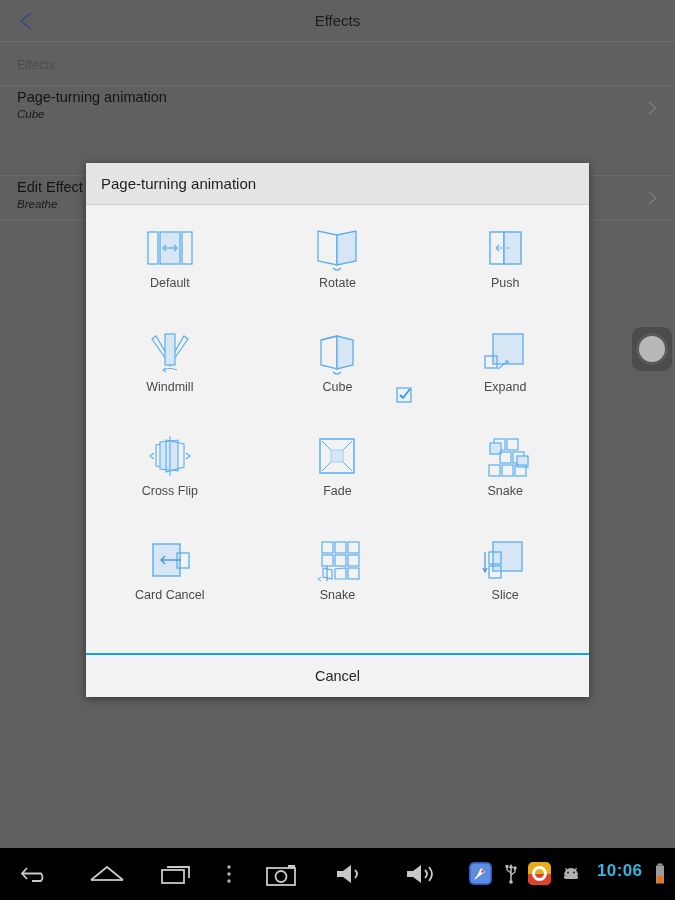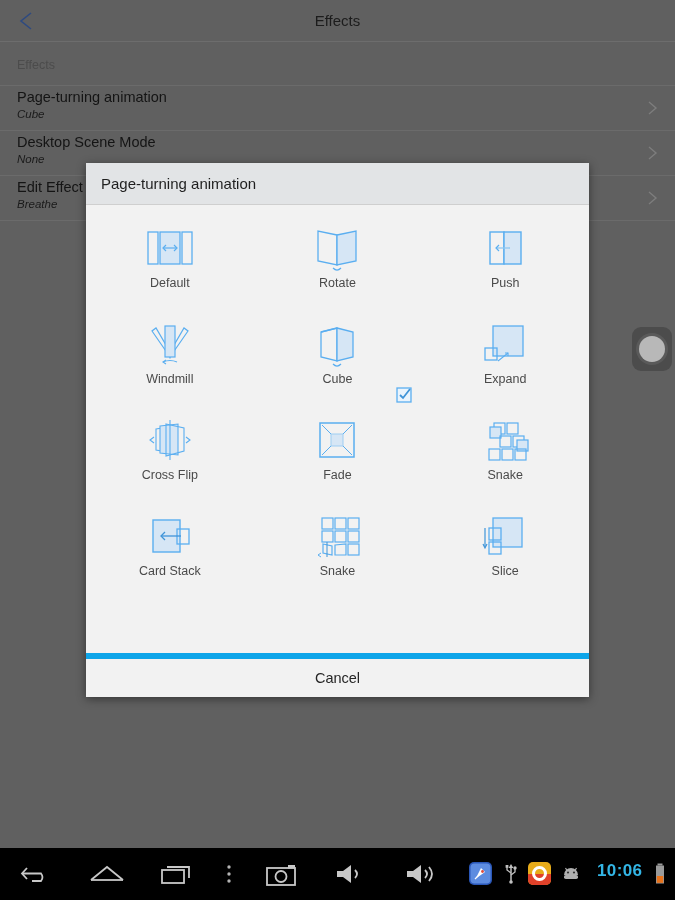--- a/index.html
+++ b/index.html
@@ -72,40 +72,40 @@
     display:flex; align-items:center; padding-left:15px;
   }
   .dialog-title { font-size:15px; color:#1f1f1f; }
   .dialog-body {
     position:relative;
     height:448px; padding-top:14px;
   }
   .grid {
     display:grid;
     grid-template-columns:repeat(3,1fr);
-    row-gap:8px;
+    row-gap:16px;
   }
   .cell {
     height:88px;
     display:flex; flex-direction:column;
     align-items:center; justify-content:flex-start;
     cursor:pointer;
   }
   .cell .glyph {
     height:58px; display:flex; align-items:center; justify-content:center;
   }
   .cell .caption {
     font-size:12.5px; color:#4a4a4a; margin-top:-1px;
   }
   .check-indicator {
     position:absolute; left:310px; top:182px;
     width:16px; height:16px;
   }
   .dialog-footer {
-    height:43px; border-top:6px solid #0ea5e9;
+    height:43px; border-top:2px solid #0ea5e9;
     display:flex; align-items:center; justify-content:center;
     cursor:pointer; background:#f2f2f2;
   }
   .cancel-label { font-size:14.5px; color:#262626; }
 
   
   .navbar {
     position:absolute; left:0; bottom:0; width:675px; height:52px;
     background:#000;
     font-weight:bold;
@@ -137,29 +137,20 @@
   <div class="row" style="top:85px;">
     <div class="row-title">Page-turning animation</div>
     <div class="row-sub">Cube</div>
     <div class="row-chevron">
       <svg width="18" height="18" viewBox="0 0 18 18">
         <polyline points="6,3 13,9 6,15" fill="none" stroke="#7d7d7d" stroke-width="1.4"></polyline>
       </svg>
     </div>
   </div>
 
-  <div class="row" style="top:130px;">
-    <div class="row-title">Desktop Scene Mode</div>
-    <div class="row-sub">None</div>
-    <div class="row-chevron">
-      <svg width="18" height="18" viewBox="0 0 18 18">
-        <polyline points="6,3 13,9 6,15" fill="none" stroke="#7d7d7d" stroke-width="1.4"></polyline>
-      </svg>
-    </div>
-  </div>
 
   <div class="row" style="top:175px;">
     <div class="row-title">Edit Effect</div>
     <div class="row-sub">Breathe</div>
     <div class="row-chevron">
       <svg width="18" height="18" viewBox="0 0 18 18">
         <polyline points="6,3 13,9 6,15" fill="none" stroke="#7d7d7d" stroke-width="1.4"></polyline>
       </svg>
     </div>
   </div>
@@ -300,21 +291,21 @@
 
         <div class="cell">
           <div class="glyph">
             <svg width="58" height="50" viewBox="0 0 58 50">
               <rect x="12" y="9" width="27" height="32" fill="#d6e6f5" stroke="#5aaef0" stroke-width="1.4"></rect>
               <rect x="36" y="18" width="12" height="15" fill="none" stroke="#5aaef0" stroke-width="1.3"></rect>
               <line x1="20" y1="25" x2="40" y2="25" stroke="#3f94d8" stroke-width="1.3"></line>
               <polyline points="24,21 20,25 24,29" fill="none" stroke="#3f94d8" stroke-width="1.3"></polyline>
             </svg>
           </div>
-          <div class="caption">Card Stack</div>
+          <div class="caption">Card Cancel</div>
         </div>
 
         <div class="cell">
           <div class="glyph">
             <svg width="58" height="50" viewBox="0 0 58 50">
               <rect x="14" y="7" width="11" height="11" fill="none" stroke="#5aaef0" stroke-width="1.2"></rect>
               <rect x="27" y="7" width="11" height="11" fill="none" stroke="#5aaef0" stroke-width="1.2"></rect>
               <rect x="40" y="7" width="11" height="11" fill="none" stroke="#5aaef0" stroke-width="1.2"></rect>
               <rect x="14" y="20" width="11" height="11" fill="none" stroke="#5aaef0" stroke-width="1.2"></rect>
               <rect x="27" y="20" width="11" height="11" fill="none" stroke="#5aaef0" stroke-width="1.2"></rect>

